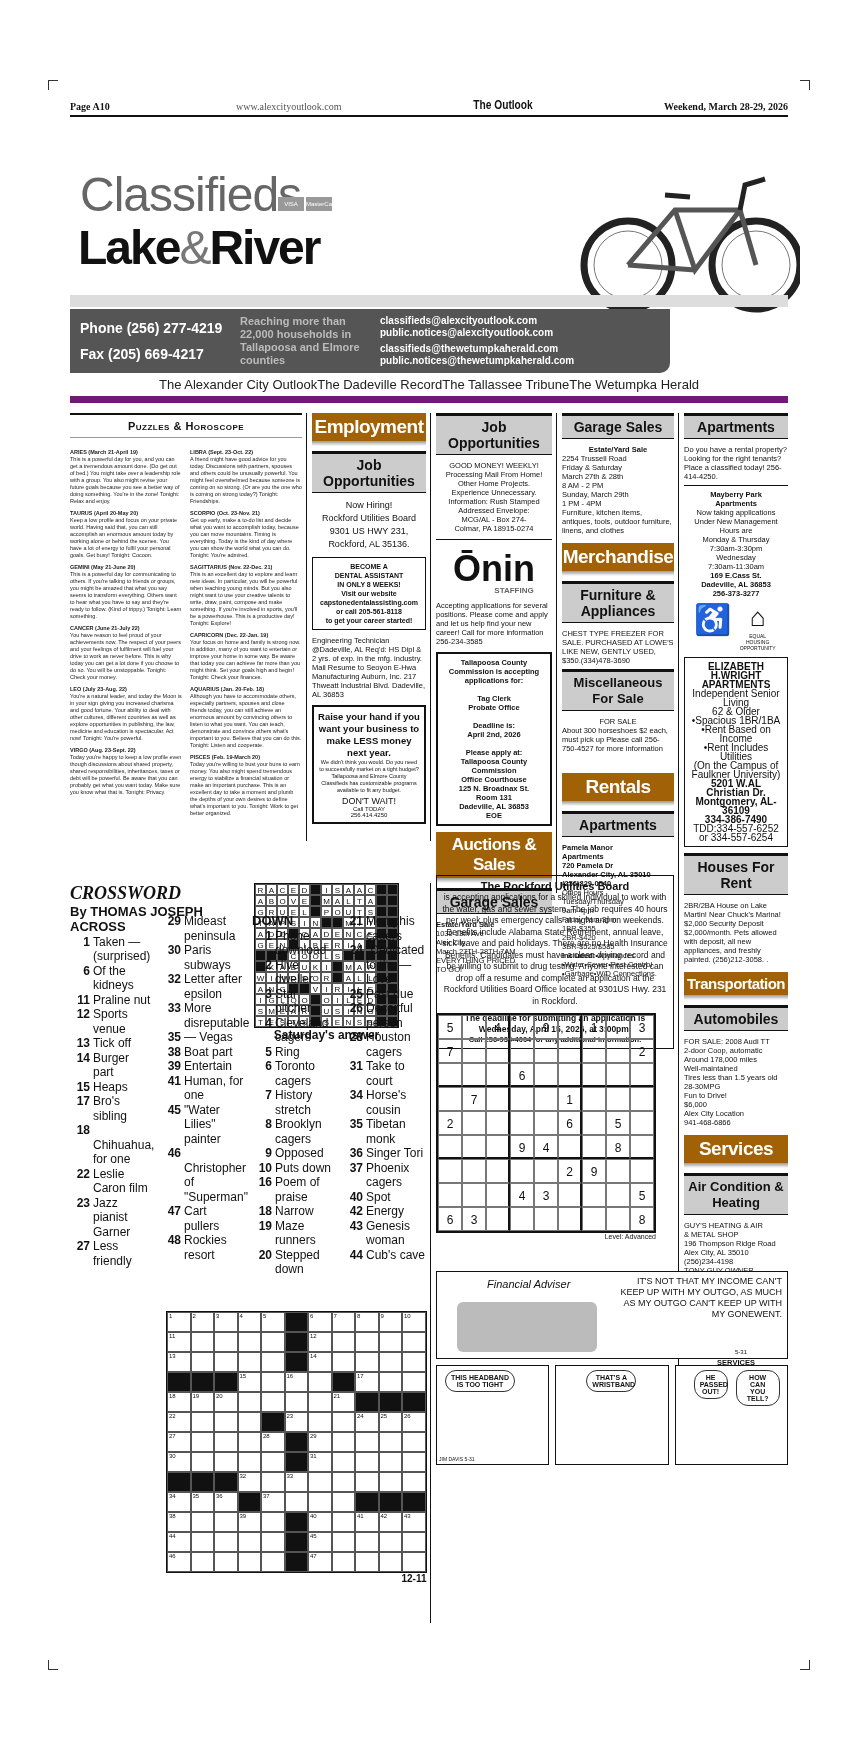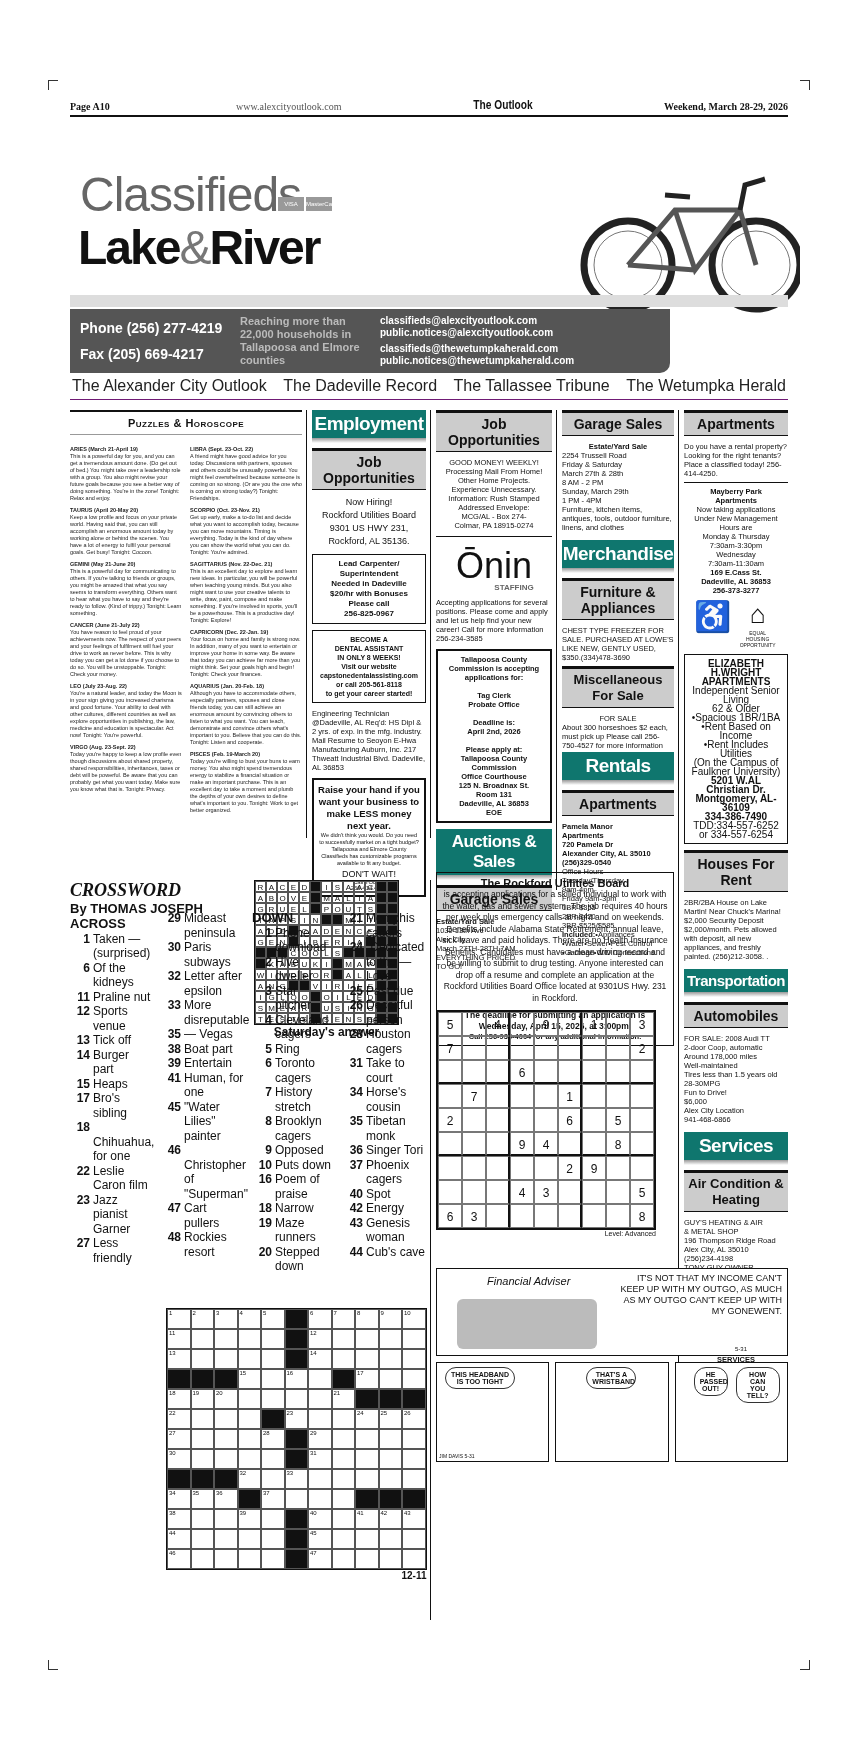--- a/index.html
+++ b/index.html
@@ -21,24 +21,24 @@
 .mast .cards span{display:inline-block;width:26px;height:14px;background:#999;font-size:6px;color:#fff;text-align:center;line-height:14px}
 .mast .lr{position:absolute;left:8px;top:90px;font-size:48px;font-weight:bold;letter-spacing:-2px;line-height:66px}
 .mast .lr .amp{font-weight:300;color:#777}
 .mast .band{position:absolute;left:0;top:170px;width:718px;height:12px;background:#ddd}
 .bike{position:absolute;left:510px;top:40px;width:220px;height:150px}
 .contact{position:relative;margin-top:-6px;height:64px;background:#555;border-radius:0 0 10px 0;width:600px;color:#fff;display:flex;align-items:center;padding:0 10px}
 .contact .ph{font-size:14px;font-weight:bold;width:160px;line-height:26px}
 .contact .reach{font-size:11px;font-weight:bold;color:#bbb;width:140px;line-height:13px}
 .contact .em{font-size:10px;font-weight:bold;line-height:12px}
 .contact .em .g{margin-bottom:4px}
-.papers{display:flex;justify-content:space-between;font-size:16px;padding:4px 2px 0;color:#222;border-bottom:1px solid #701a75;padding-bottom:4px}
+.papers{display:flex;justify-content:center;font-size:13px;padding:4px 2px 0;color:#222;border-bottom:7px solid #701a75;padding-bottom:4px}
 .cols{position:relative;margin-top:10px}
 .sect{position:absolute}
-.hdr-dark{background:#0f766e;color:#fff;font-weight:bold;font-size:19px;text-align:center;padding:3px 0;transform:scaleX(1);letter-spacing:-.5px;position:relative;margin-bottom:10px}
+.hdr-dark{background:#a16207;color:#fff;font-weight:bold;font-size:19px;text-align:center;padding:3px 0;transform:scaleX(1);letter-spacing:-.5px;position:relative;margin-bottom:10px}
 .hdr-dark:after{content:"";position:absolute;left:0;right:0;bottom:-5px;height:5px;background:linear-gradient(to bottom,#999,#fff)}
 .hdr-light{border-top:3px solid #111;border-bottom:1px solid #111;background:#ccc;font-weight:bold;font-size:14px;text-align:center;padding:3px 0;margin:4px 0 6px;line-height:16px}
 .txt{font-size:8px;line-height:10px}
 .ctr{text-align:center}
 .b{font-weight:bold}
 .box{border:2px solid #111;padding:4px;margin:6px 0}
 .vr{position:absolute;top:0;width:1px;background:#111}
 .horo{font-size:5.5px;line-height:7px;color:#222}
 .horo h4{font-size:5.5px;font-weight:bold;margin-top:5px}
 .puzz-h{border-top:2px solid #111;border-bottom:1px solid #999;text-align:center;font-weight:bold;font-size:11px;padding:5px 0;font-variant:small-caps;letter-spacing:.5px}
@@ -160,28 +160,20 @@
 
     <div class="sect" style="left:242px;top:0;width:114px">
       <div class="hdr-dark">Employment</div>
       <div class="hdr-light">Job Opportunities</div>
       <div class="txt ctr" style="font-size:9px;line-height:13px" id="nowHiring">
           <div>Now Hiring!</div>
           <div>Rockford Utilities Board</div>
           <div>9301 US HWY 231,</div>
           <div>Rockford, AL 35136.</div>
         </div>
-      <div class="box txt ctr b" style="border-width:1px" id="carp">
-          <div>Lead Carpenter/</div>
-          <div>Superintendent</div>
-          <div>Needed in Dadeville</div>
-          <div>$20/hr with Bonuses</div>
-          <div>Please call</div>
-          <div>256-825-0967</div>
-        </div>
       <div class="box txt ctr b" style="border-width:1px;font-size:7px;line-height:9px" id="dental">
           <div>BECOME A</div>
           <div>DENTAL ASSISTANT</div>
           <div>IN ONLY 8 WEEKS!</div>
           <div>Visit our website</div>
           <div>capstonedentalassisting.com</div>
           <div>or call 205-561-8118</div>
           <div>to get your career started!</div>
         </div>
       <div class="txt" style="font-size:7.5px;line-height:9px">Engineering Technician @Dadeville, AL Req'd: HS Dipl &amp; 2 yrs. of exp. in the mfg. industry. Mail Resume to Seoyon E-Hwa Manufacturing Auburn, Inc. 217 Thweatt Industrial Blvd. Dadeville, AL 36853</div>
@@ -201,21 +193,21 @@
           <div>GOOD MONEY! WEEKLY!</div>
           <div>Processing Mail From Home!</div>
           <div>Other Home Projects.</div>
           <div>Experience Unnecessary.</div>
           <div>Information: Rush Stamped</div>
           <div>Addressed Envelope:</div>
           <div>MCG/AL - Box 274-</div>
           <div>Colmar, PA 18915-0274</div>
         </div>
       <div class="ctr" style="margin-top:12px">
-        <div style="font-size:36px;font-weight:normal;line-height:34px">Ōnin</div>
+        <div style="font-size:36px;font-weight:bold;line-height:34px">Ōnin</div>
         <div style="font-size:8px;font-weight:bold;color:#666;margin-left:40px">STAFFING</div>
       </div>
       <div class="txt" style="font-size:7.5px;line-height:9px;margin-top:6px">Accepting applications for several positions. Please come and apply and let us help find your new career! Call for more information 256-234-3585</div>
       <div class="box txt ctr b" style="font-size:7.5px;line-height:9px" id="tally">
           <div>Tallapoosa County</div>
           <div>Commission is accepting</div>
           <div>applications for:</div>
           <div>&nbsp;</div>
           <div>Tag Clerk</div>
           <div>Probate Office</div>
@@ -262,21 +254,21 @@
           </div>
       </div>
       <div class="hdr-dark" style="margin-top:8px">Merchandise</div>
       <div class="hdr-light">Furniture &amp; Appliances</div>
       <div class="txt" style="font-size:7.5px;line-height:9px">CHEST TYPE FREEZER FOR SALE. PURCHASED AT LOWE'S LIKE NEW, GENTLY USED, $350.(334)478-3690</div>
       <div class="hdr-light" style="font-size:13px">Miscellaneous For Sale</div>
       <div class="txt" style="font-size:7.5px;line-height:9px">
         <div class="ctr">FOR SALE</div>
         <div>About 300 horseshoes $2 each, must pick up Please call 256-750-4527 for more information</div>
       </div>
-      <div class="hdr-dark" style="margin-top:2px">Rentals</div>
+      <div class="hdr-dark" style="margin-top:20px">Rentals</div>
       <div class="hdr-light">Apartments</div>
       <div class="txt" style="font-size:7.5px;line-height:9px" id="pamela">
           <div class="b">Pamela Manor</div>
           <div class="b">Apartments</div>
           <div class="b">720 Pamela Dr</div>
           <div class="b">Alexander City, AL 35010</div>
           <div class="b">(256)329-0540</div>
           <div>Office Hours</div>
           <div>Tuesday/Thursday</div>
           <div>9am-4pm</div>

